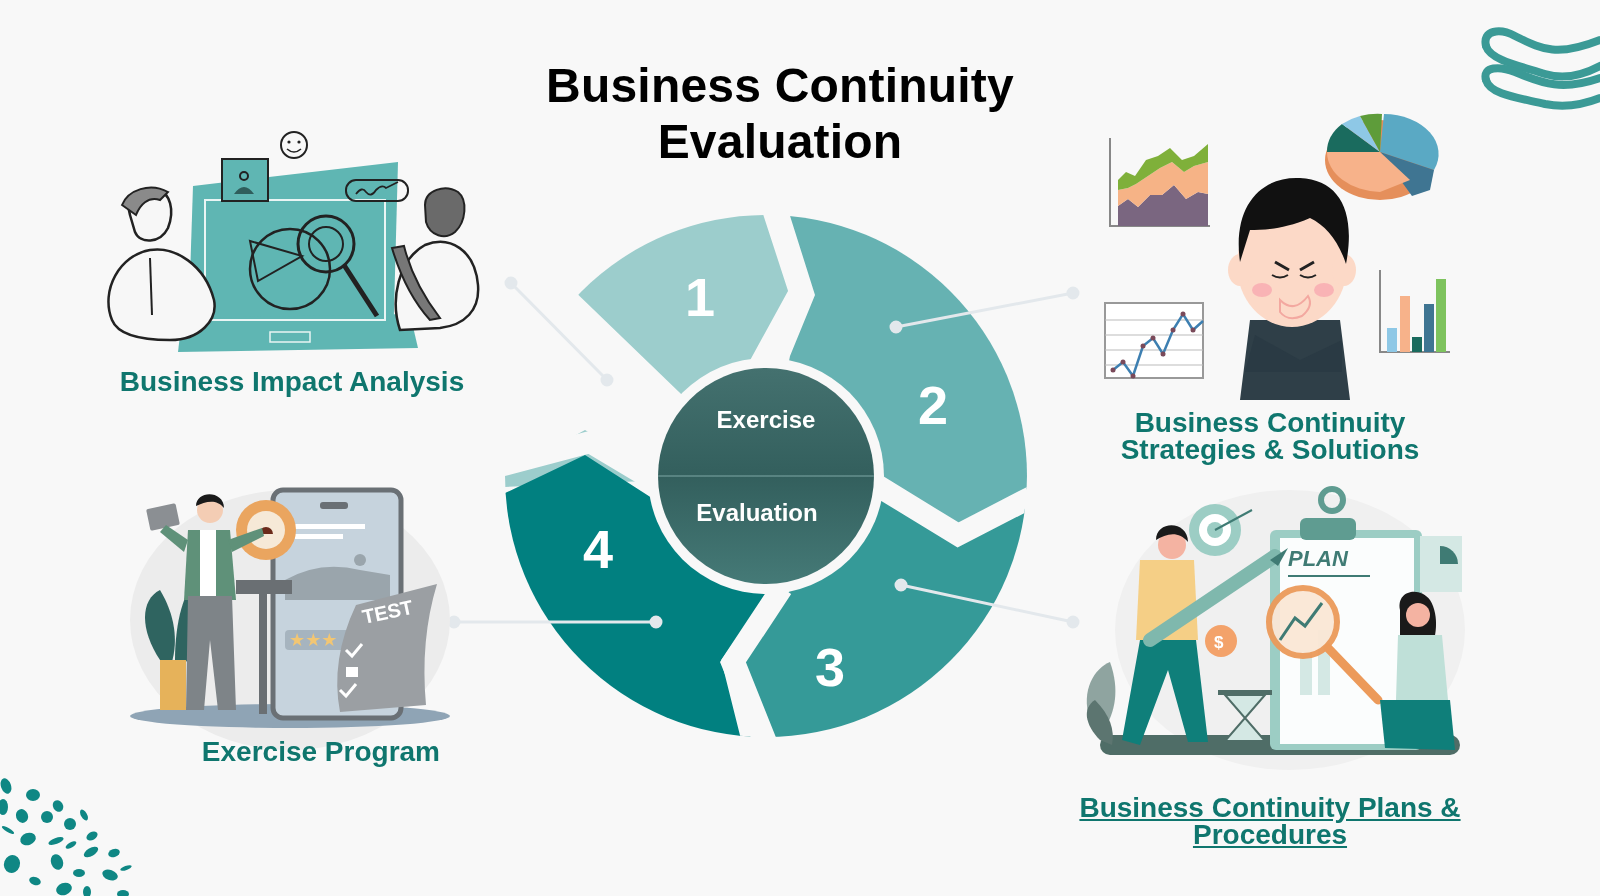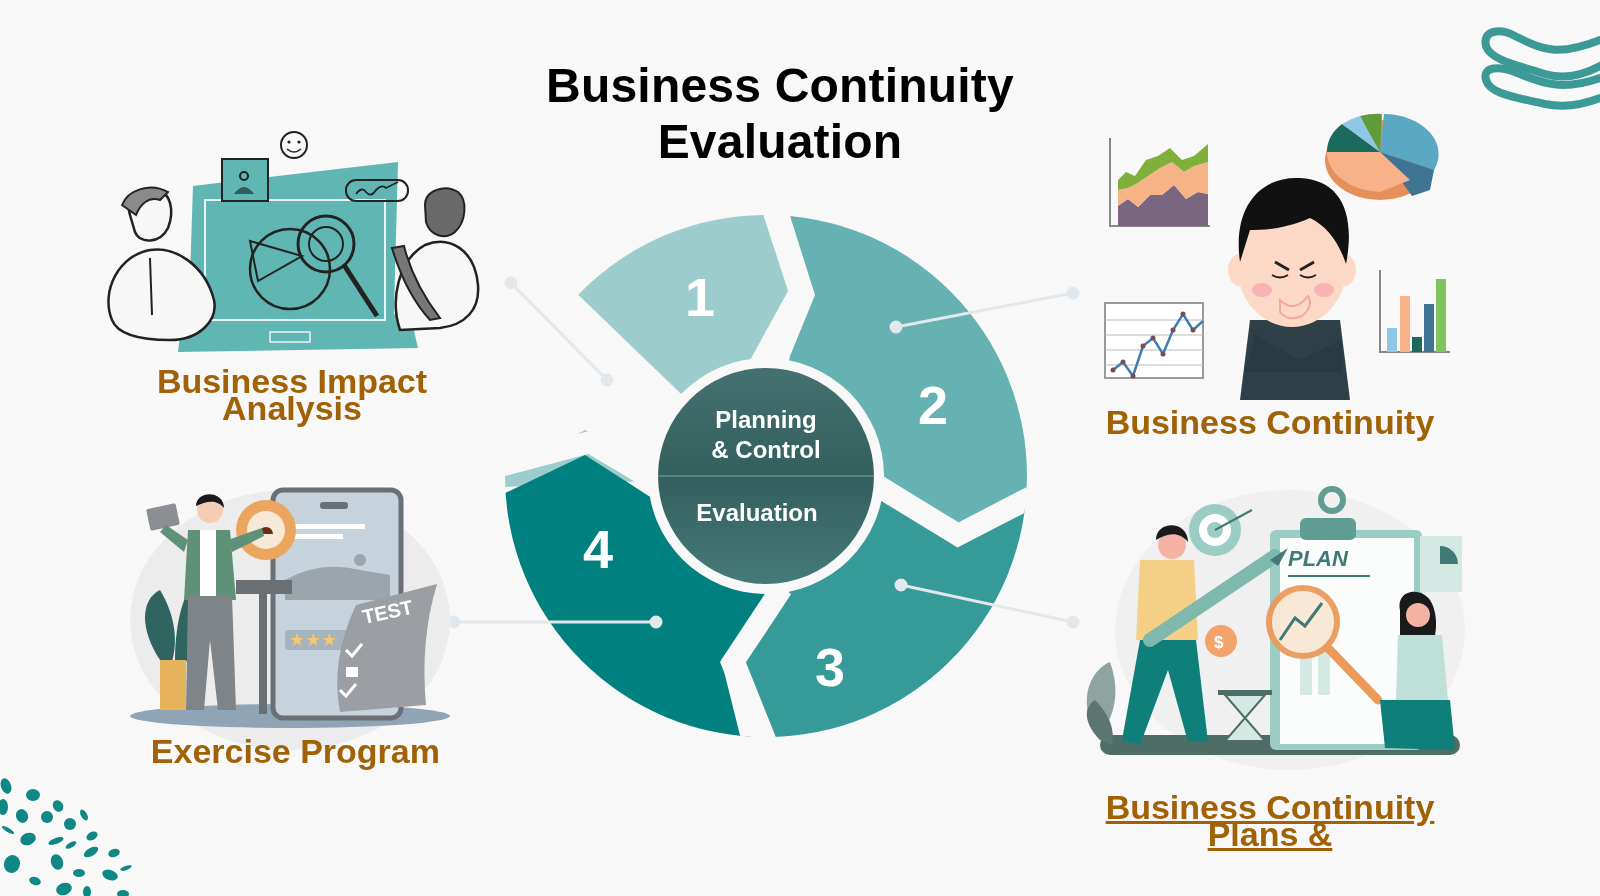--- a/index.html
+++ b/index.html
@@ -23,23 +23,23 @@
       font-size: 48px;
       font-weight: bold;
       line-height: 56px;
       color: #000;
       letter-spacing: 0.2px;
     }
     .label {
       position: absolute;
       text-align: center;
       font-weight: bold;
-      font-size: 34px;
+      font-size: 28px;
       line-height: 27px;
-      color: #a16207;
+      color: #0f766e;
     }
     #diagram {
       position: absolute;
       left: 0;
       top: 0;
       width: 1600px;
       height: 896px;
     }
     .hub-text {
       position: absolute;
@@ -340,29 +340,30 @@
     <path d="M1100,740 C1085,725 1082,708 1095,700 C1110,715 1115,730 1112,745 Z" fill="#5c7570"></path>
   </g>
 </svg>
 
 <div class="seg-num" style="left:670px; top:270px;">1</div>
 <div class="seg-num" style="left:903px; top:378px;">2</div>
 <div class="seg-num" style="left:800px; top:640px;">3</div>
 <div class="seg-num" style="left:568px; top:522px;">4</div>
 
 <div class="hub-text" style="left:666px; top:405px; width:200px;">
-  <div>Planning</div>
-  <div>&amp; Control</div>
+  <div>Exercise</div>
 </div>
 <div class="hub-text" style="left:657px; top:498px; width:200px;">Evaluation</div>
 
 <div class="label" style="left:92px; top:368px; width:400px;">
   <div>Business Impact Analysis</div>
 </div>
 <div class="label" style="left:1070px; top:409px; width:400px;">
   <div>Business Continuity</div>
+  <div>Strategies &amp; Solutions</div>
 </div>
 <div class="label" style="left:1060px; top:794px; width:420px;text-decoration:underline;">
   <div>Business Continuity Plans &amp;</div>
+  <div>Procedures</div>
 </div>
 <div class="label" style="left:140px; top:738px; width:300px;text-align:right;">
   <div>Exercise Program</div>
 </div>
 
 </body></html>

